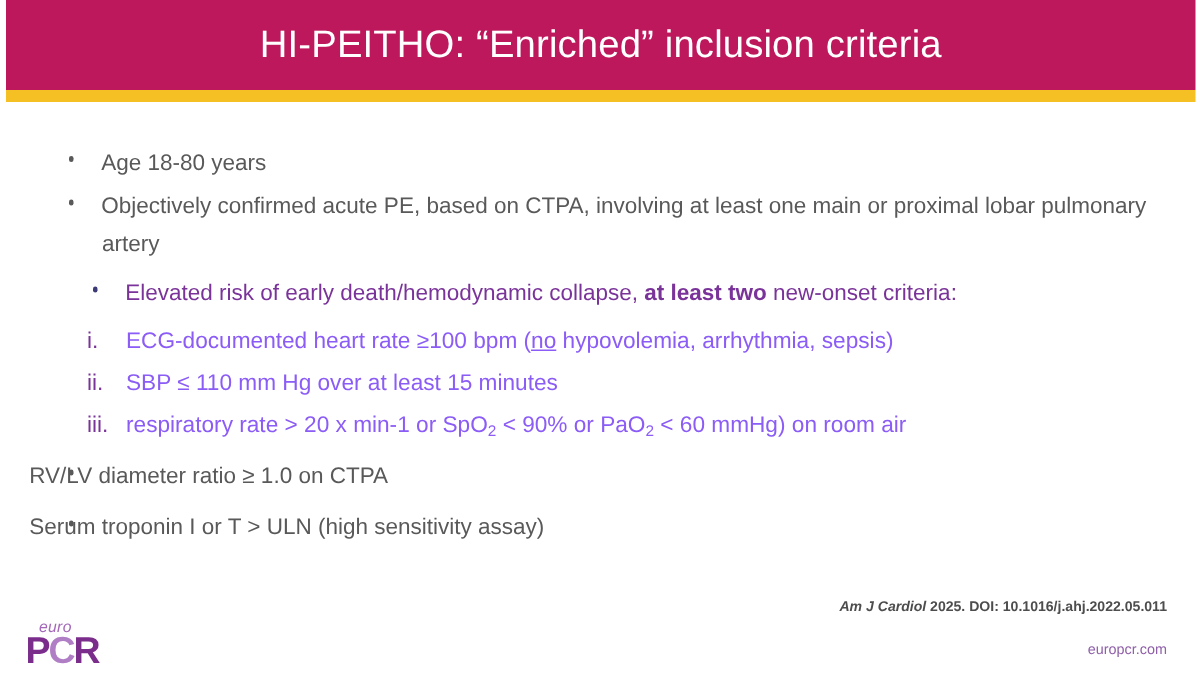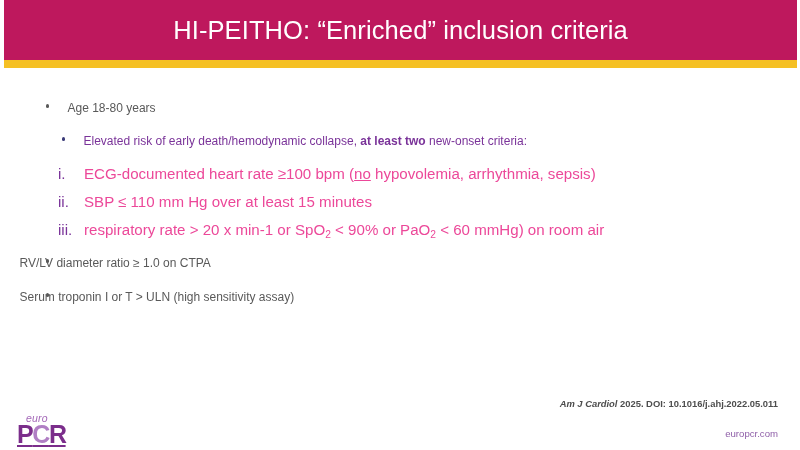--- a/index.html
+++ b/index.html
@@ -73,21 +73,21 @@
     width: 3.4px;
     height: 3.4px;
     border-radius: 50%;
     background: #595959;
   }
   .bullet-row.accent .dot {
     background: #3b3b78;
   }
   .bullet-text {
     display: block;
-    font-size: 12px;
+    font-size: 15px;
     line-height: 25px;
     color: #595959;
     text-indent: -0.5px;
   }
   .bullet-row.accent .bullet-text {
     color: #7a3399;
   }
   .bullet-text b {
     font-weight: bold;
   }
@@ -106,21 +106,21 @@
     width: 26px;
     font-size: 15.1px;
     line-height: 25px;
     color: #7a3399;
     text-align: left;
   }
   .sub-text {
     display: block;
     font-size: 15.1px;
     line-height: 25px;
-    color: #ec4899;
+    color: #8b5cf6;
   }
   .sub-text u { text-decoration: underline; }
   sub {
     font-size: 0.68em;
     vertical-align: -0.28em;
     line-height: 0;
   }
 
   .gap-before-tail { margin-top: 9px; padding-left: 20px; }
   .gap-before-accent { margin-top: 8px; margin-left: 16px; }
@@ -159,21 +159,20 @@
   }
   .logo-pcr {
     position: absolute;
     left: 0px;
     top: 10px;
     font-size: 25px;
     font-weight: bold;
     color: #7b2d8b;
     letter-spacing: -1.4px;
     line-height: 25px;
-    text-decoration: underline;
   }
   .logo-pcr .c-glyph { color: #b07ec4; }
   .site-link {
     position: absolute;
     right: 22px;
     top: 428px;
     font-size: 9.6px;
     color: #8f5fa8;
     white-space: nowrap;
   }
@@ -188,20 +187,24 @@
   </div>
   <div class="gold-stripe"></div>
 
   <div class="content">
 
     <div class="bullet-row">
       <span class="dot"></span>
       <span class="bullet-text">Age 18-80 years</span>
     </div>
 
+    <div class="bullet-row">
+      <span class="dot"></span>
+      <span class="bullet-text">Objectively confirmed acute PE, based on CTPA, involving at least one main or proximal lobar pulmonary artery</span>
+    </div>
 
     <div class="bullet-row accent gap-before-accent">
       <span class="dot"></span>
       <span class="bullet-text"><span>Elevated risk of early death/hemodynamic collapse, </span><b>at least two</b><span> new-onset criteria:</span></span>
     </div>
 
     <div class="sub-row gap-after-roman">
       <span class="sub-marker">i.</span>
       <span class="sub-text"><span>ECG-documented heart rate ≥100 bpm (</span><u>no</u><span> hypovolemia, arrhythmia, sepsis)</span></span>
     </div>

